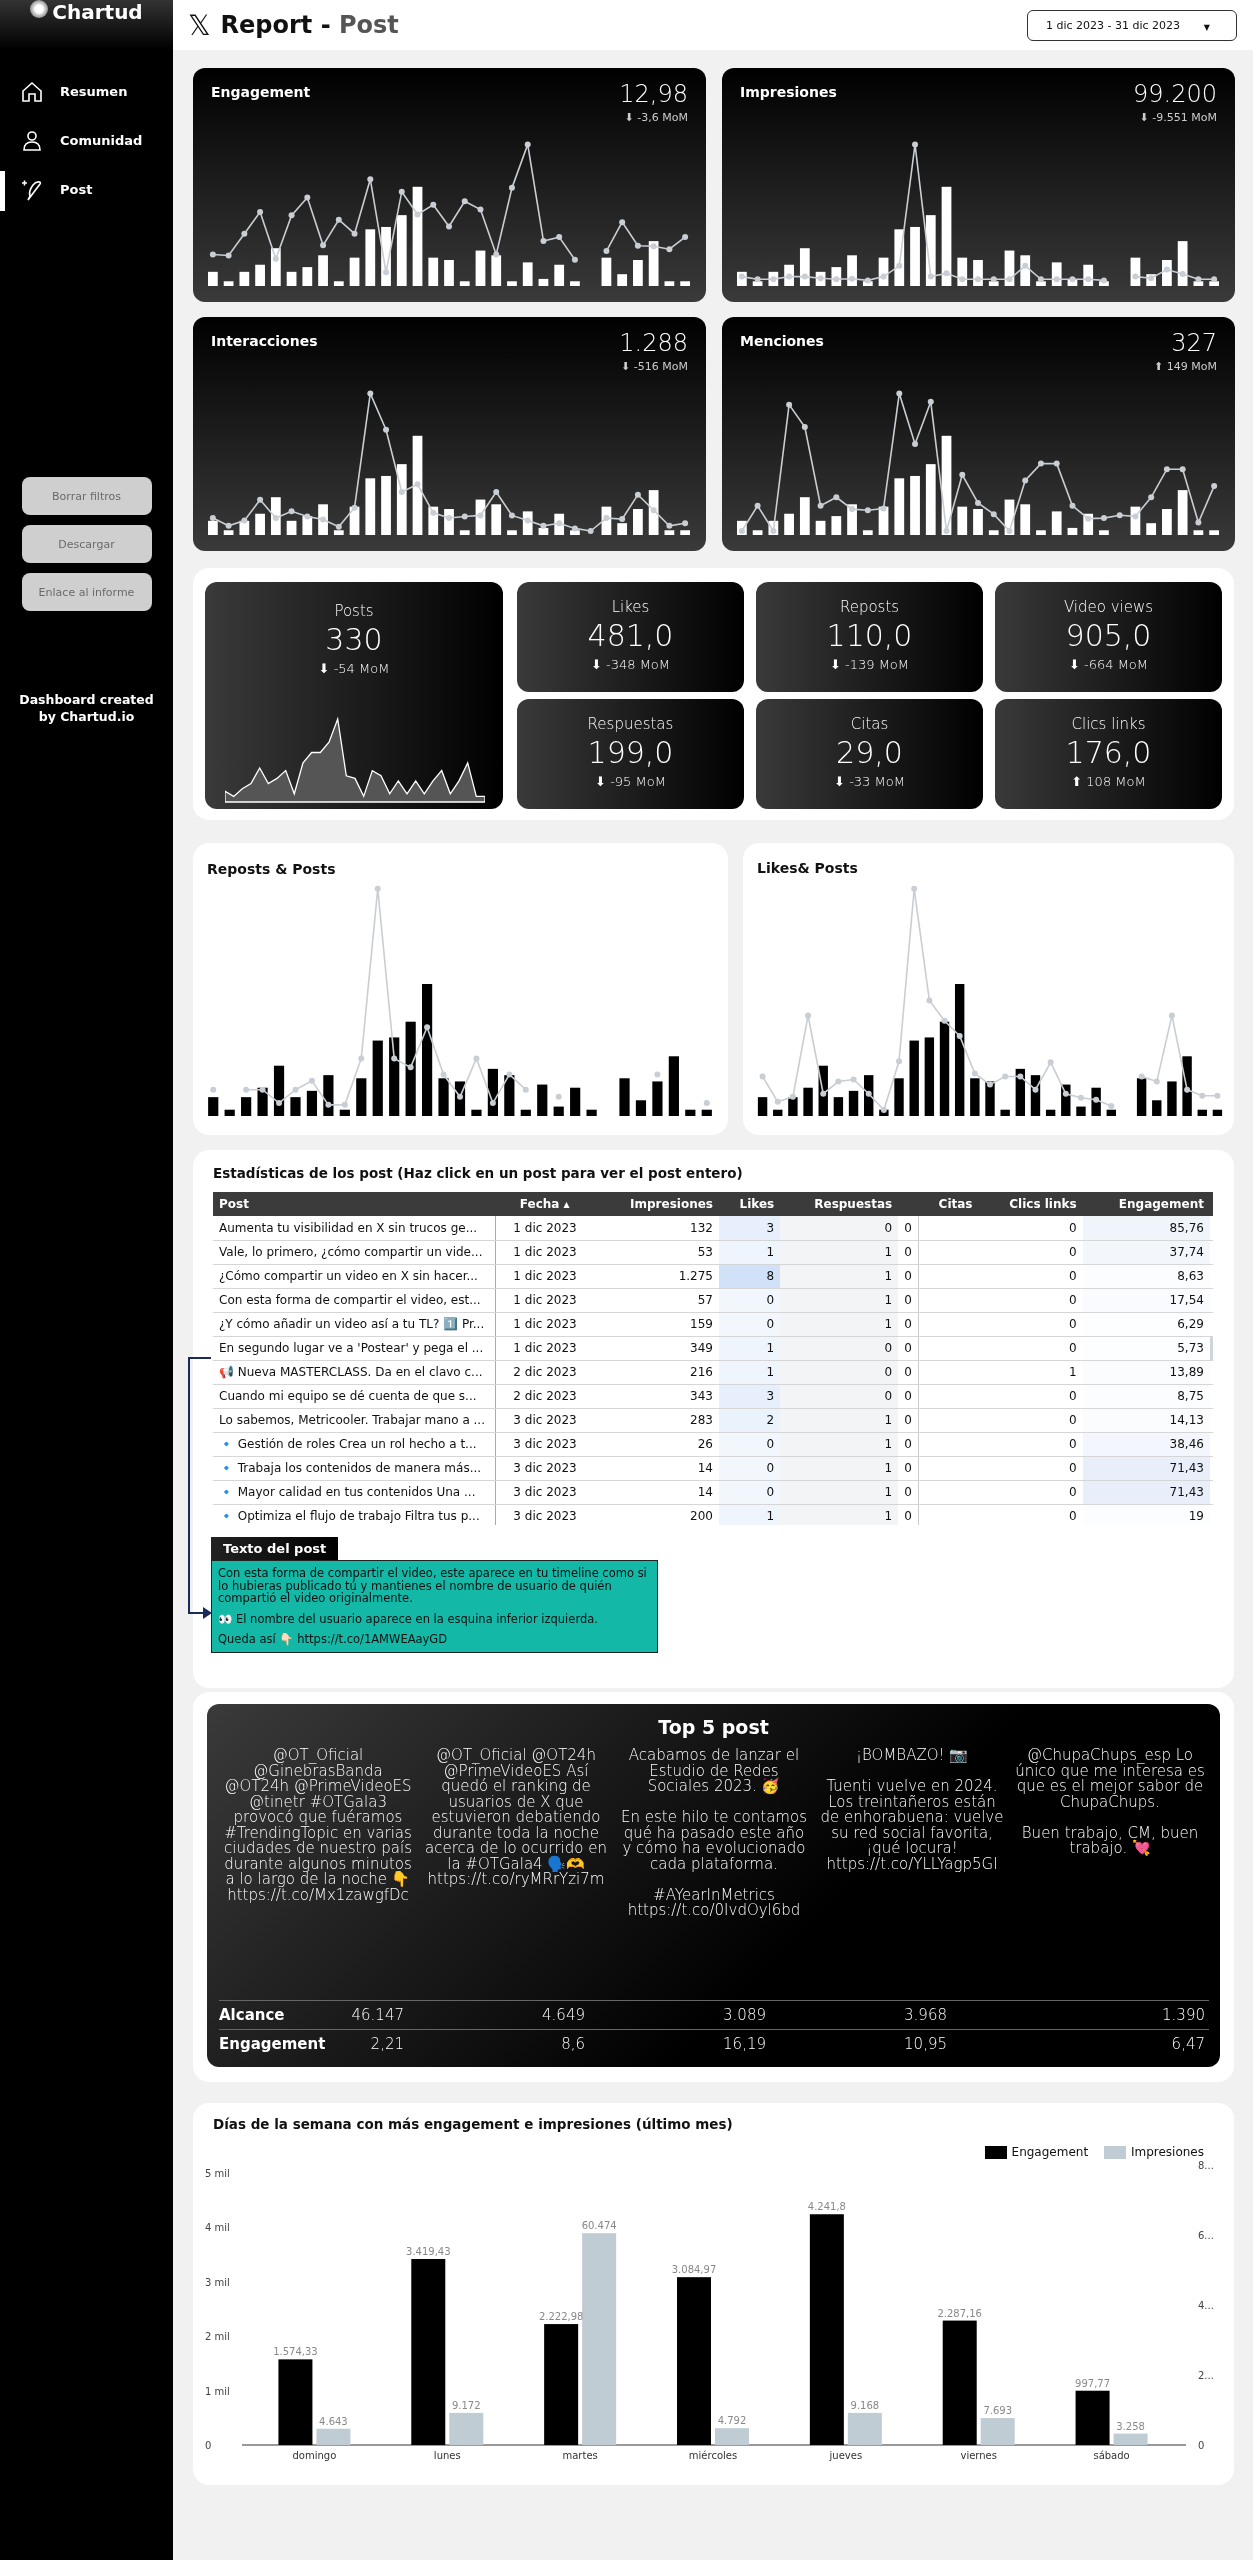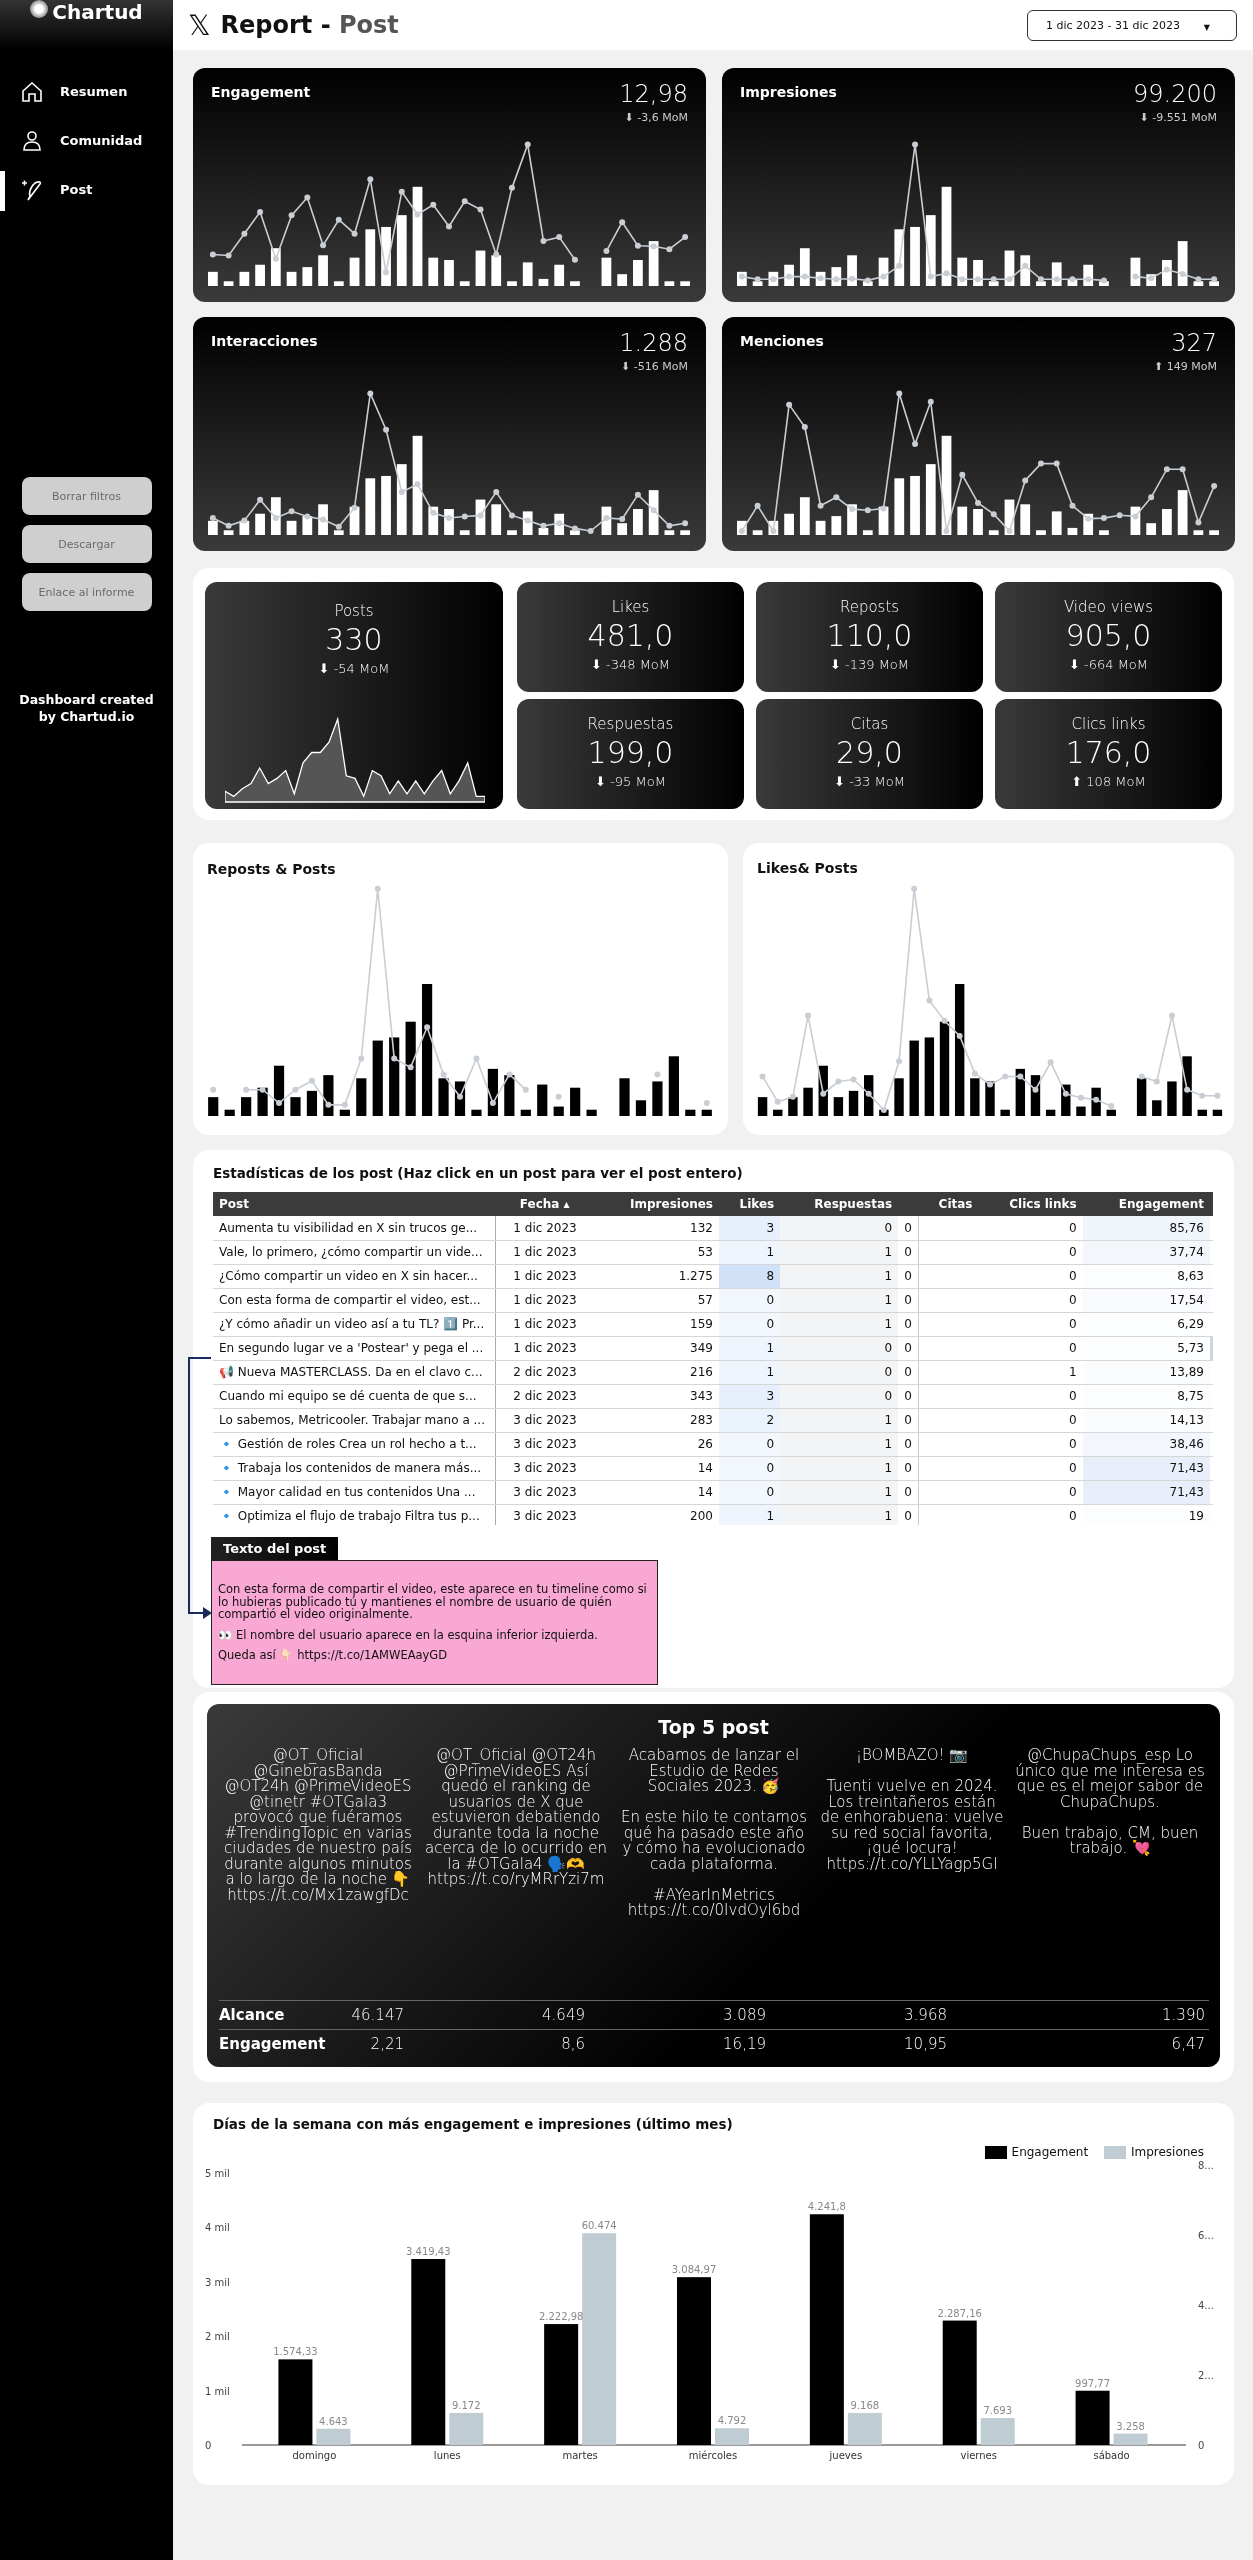--- a/index.html
+++ b/index.html
@@ -30,21 +30,21 @@
   .kpi .kd { font-size: 13px; font-weight: 300; margin-top: 4px; }
   .panel-title { position: absolute; left: 14px; top: 16px; font-weight: bold; font-size: 14px; }
   table.posts { border-collapse: collapse; font-size: 12px; position: absolute; left: 20px; top: 42px; width: 1000px; }
   table.posts th { background: #3b3b3b; color: #fff; font-weight: bold; height: 24px; padding: 0 6px; text-align: right; white-space: nowrap; }
   table.posts th.l { text-align: left; }
   table.posts td { height: 24px; padding: 0 6px; border-bottom: 1.5px solid #d6d6d6; white-space: nowrap; text-align: right; }
   table.posts td.post { text-align: left; border-right: 1px solid #aaa; max-width: 282px; overflow: hidden; text-overflow: ellipsis; width: 282px; }
   table.posts td.date { text-align: center; }
   .post-text { position: absolute; left: 211px; top: 1537px; width: 447px; }
   .post-text .tab { display: inline-block; background: linear-gradient(90deg, #222, #000); color: #fff; font-weight: bold; font-size: 13px; padding: 4px 12px; }
-  .post-text .body { border: 1.5px solid #222; background: #f9a8d4; padding: 22px 6px; font-size: 11.5px; line-height: 12.5px; }
+  .post-text .body { border: 1.5px solid #222; background: #14b8a6; padding: 6px 6px; font-size: 11.5px; line-height: 12.5px; }
   .post-text .body p { margin-bottom: 8px; }
   .post-text .body p:last-child { margin-bottom: 0; }
   .top5 { position: absolute; left: 207px; top: 1704px; width: 1013px; height: 363px; border-radius: 12px; background: linear-gradient(135deg, #3a3a3a, #000 60%); color: #fff; }
   .top5 .t { text-align: center; font-weight: bold; font-size: 19px; margin-top: 12px; }
   .top5 .cols { display: flex; position: absolute; left: 12px; top: 44px; width: 990px; }
   .top5 .col { width: 198px; text-align: center; font-size: 15px; font-weight: 300; line-height: 15.5px; white-space: pre-line; padding: 0 4px; }
   .top5 .row { position: absolute; left: 12px; width: 990px; border-top: 1px solid #666; height: 29px; display: flex; align-items: center; font-size: 15px; }
   .top5 .row .rl { width: 85px; font-weight: bold; }
   .top5 .row .rv { width: 181px; text-align: right; font-weight: 300; }
   .week { position: absolute; left: 193px; top: 2103px; width: 1041px; height: 382px; }

